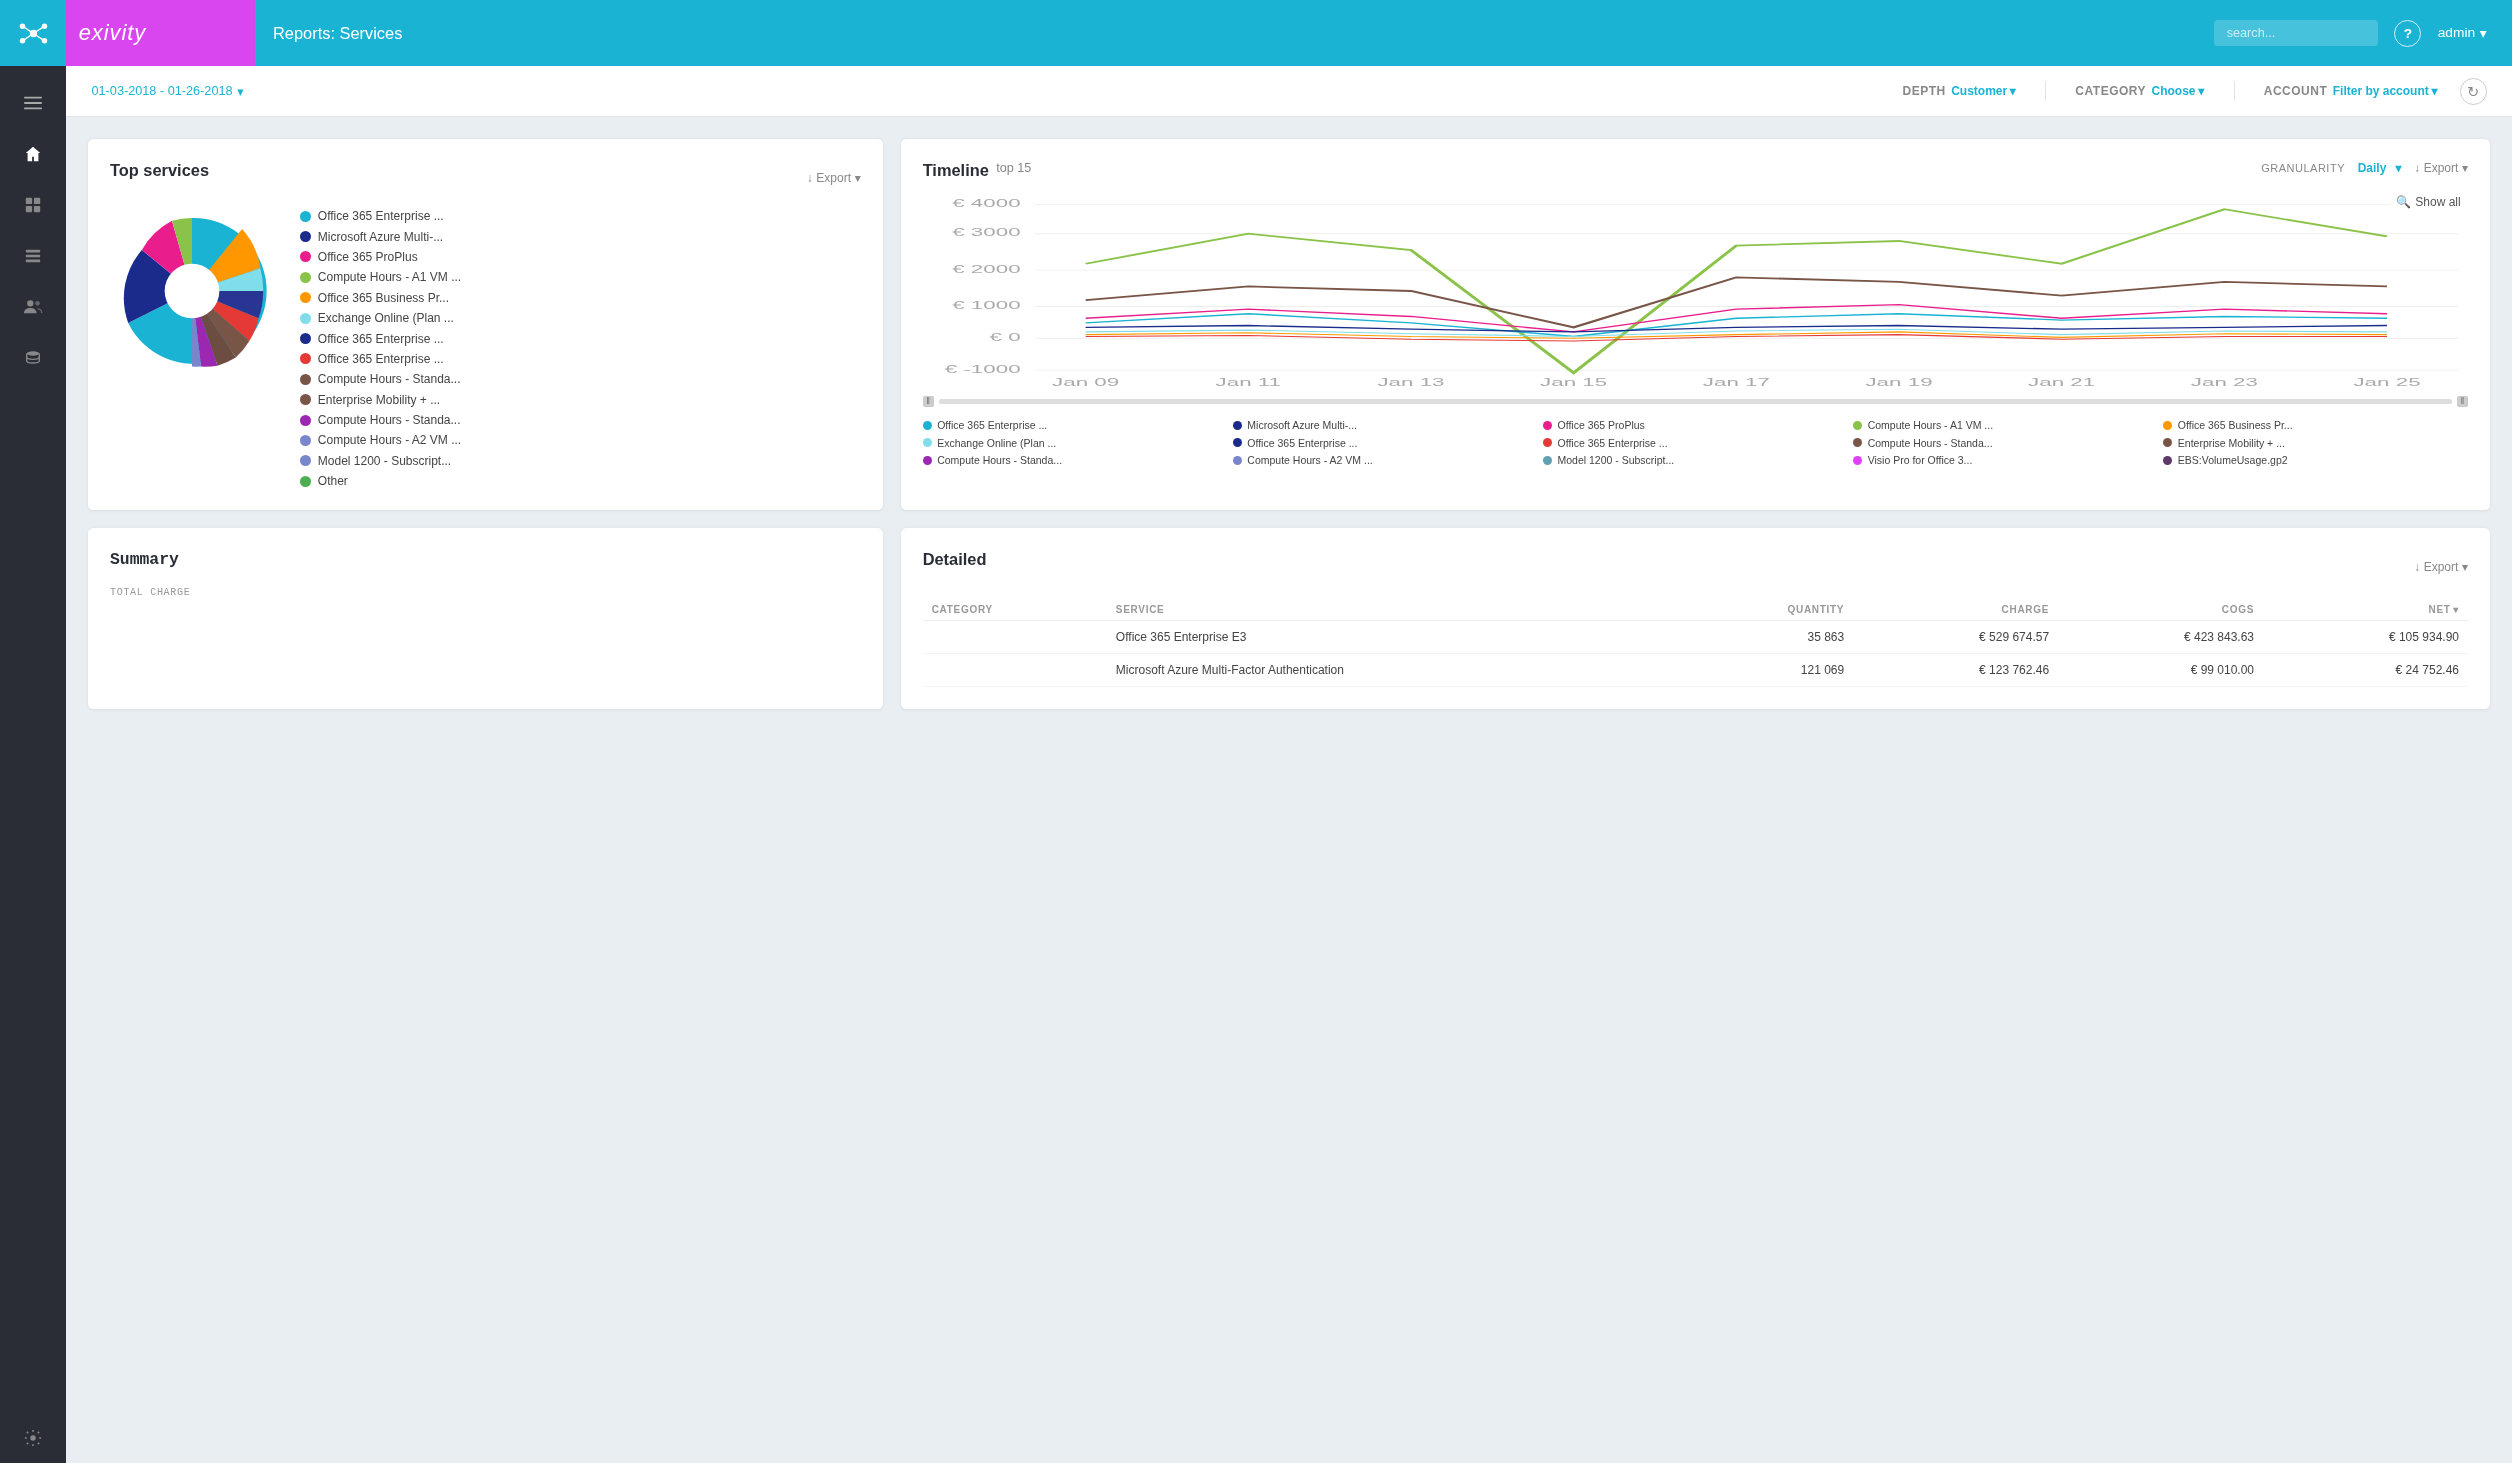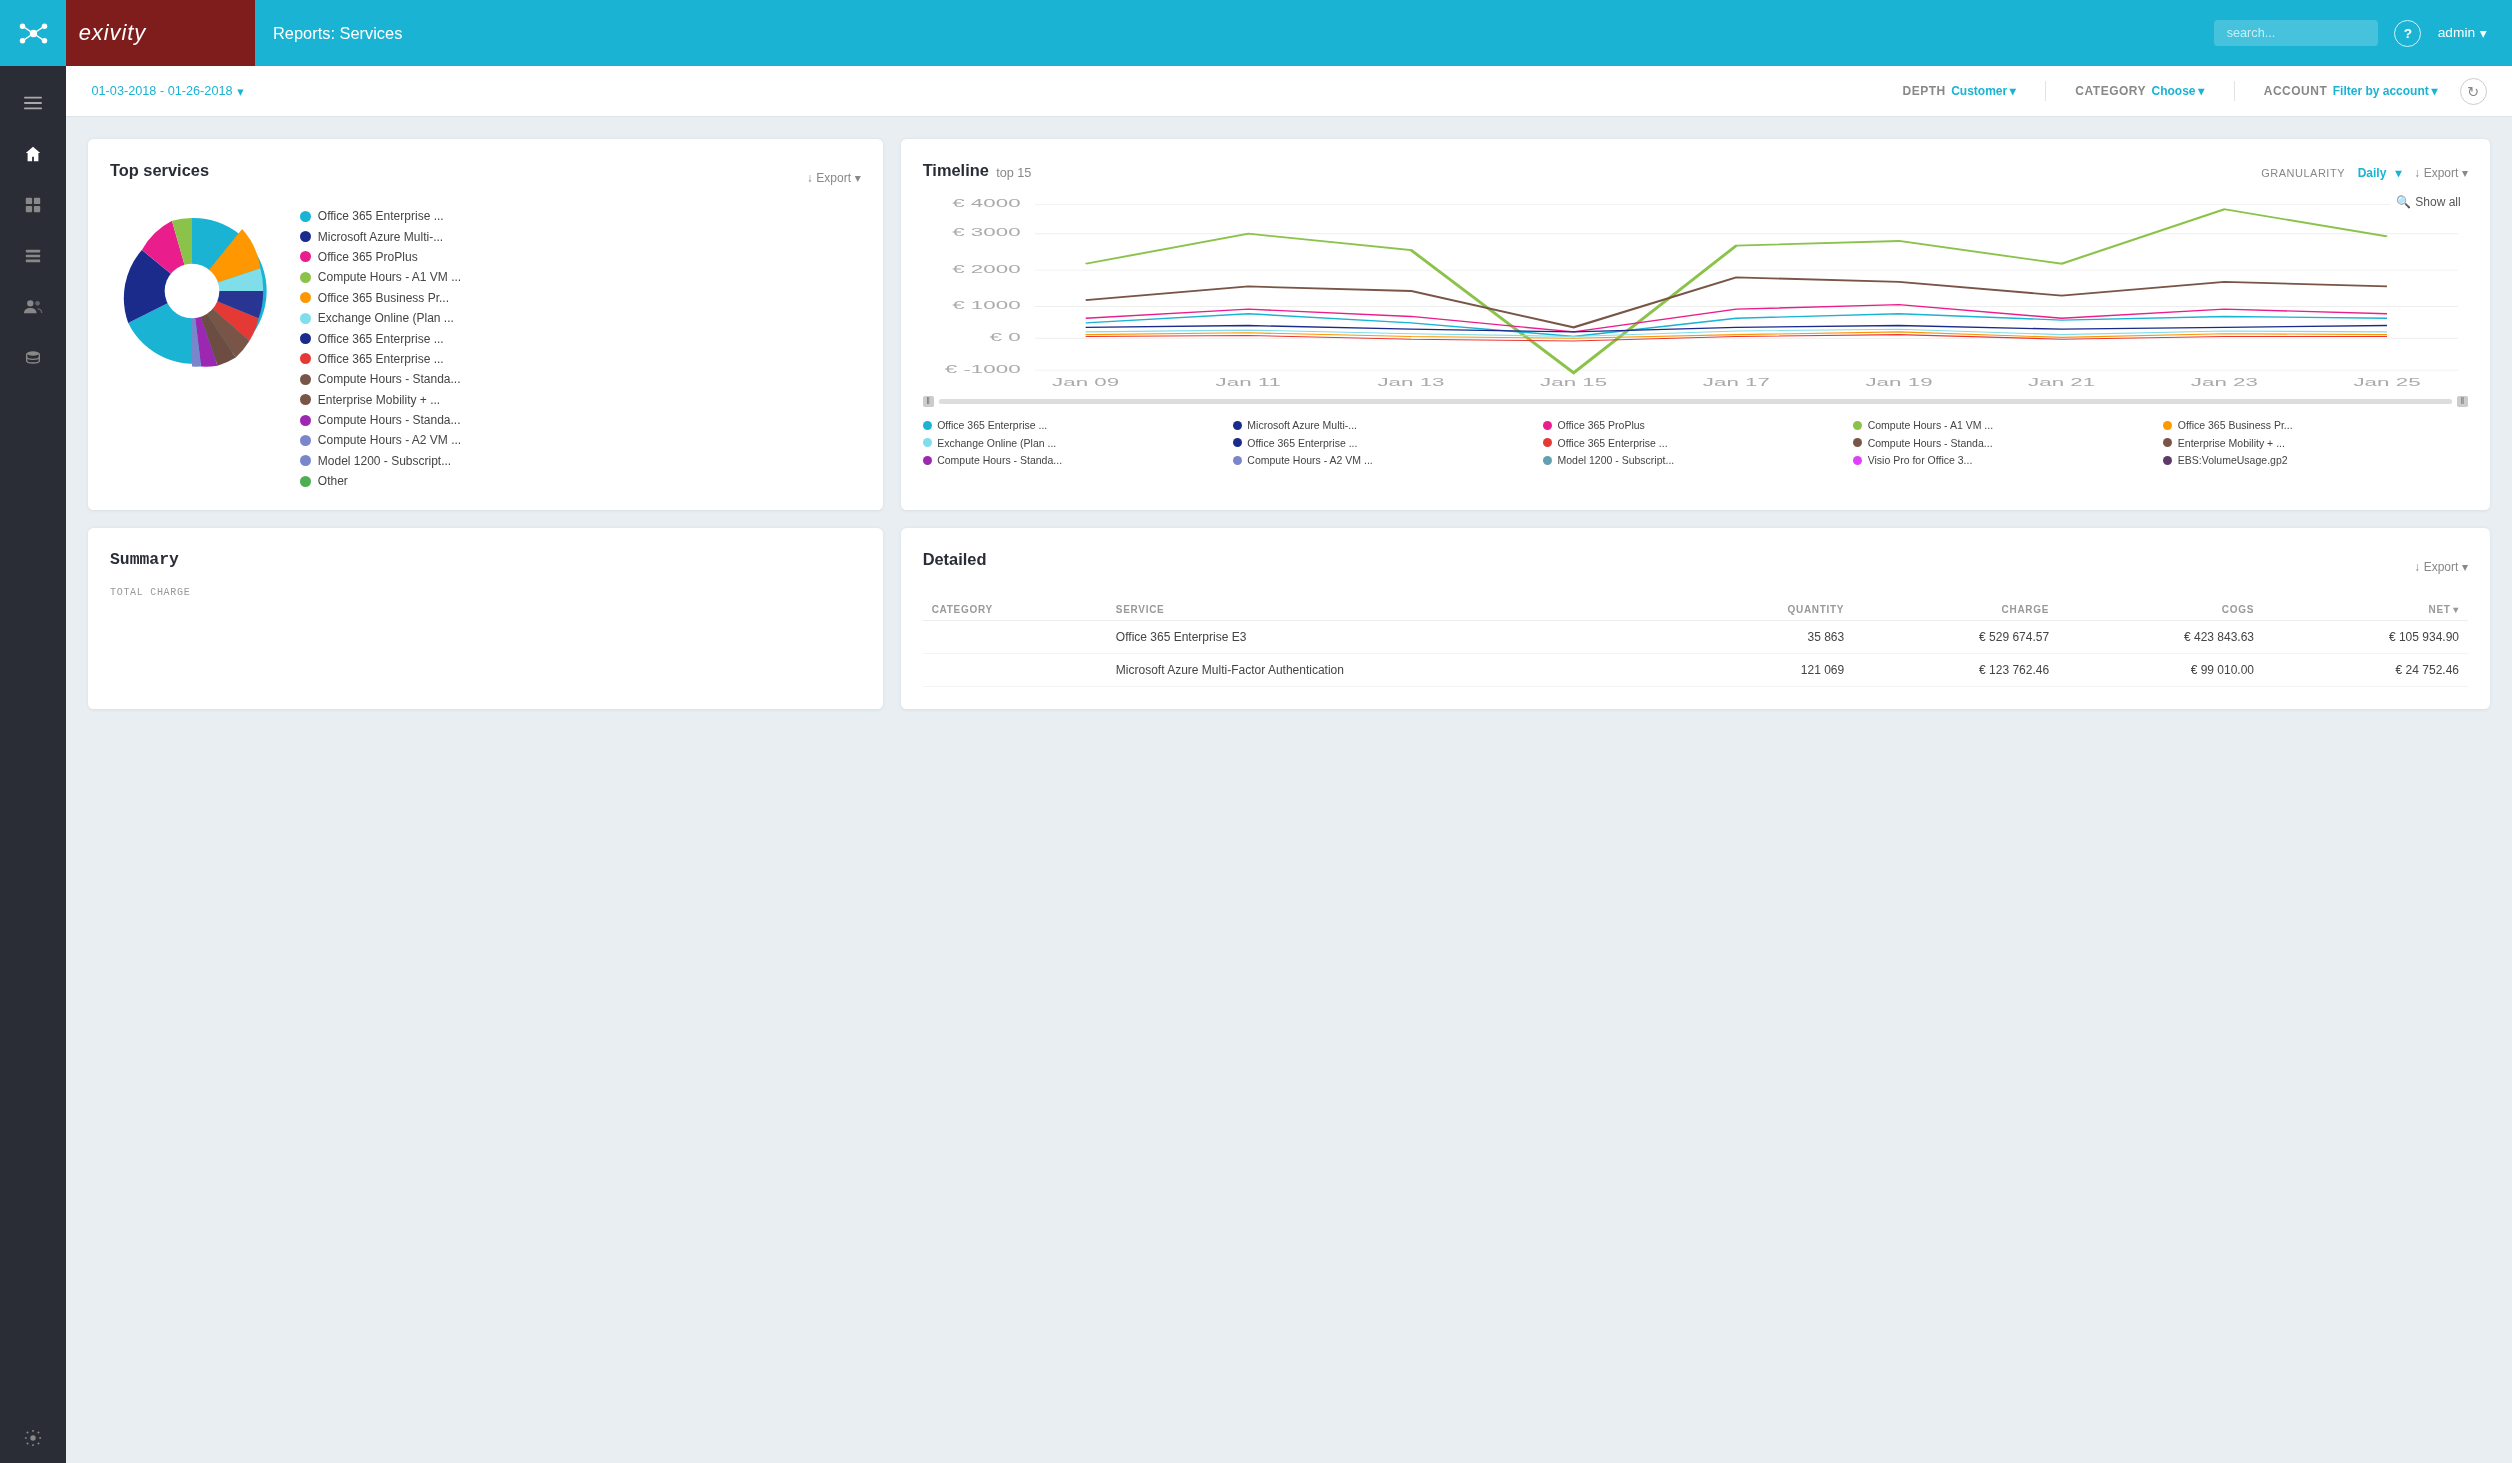--- a/index.html
+++ b/index.html
@@ -6,21 +6,21 @@
     body { font-family: 'Segoe UI', Arial, sans-serif; background: #e8eef2; min-height: 100vh; }
 
     
     .topnav {
       display: flex; align-items: center;
       background: #1ab3d4; height: 66px;
       position: fixed; top: 0; left: 0; right: 0; z-index: 100;
     }
     .topnav-logo-area {
       display: flex; align-items: center;
-      background: #7f1d1d; width: 255px; height: 100%; flex-shrink: 0;
+      background: #d946ef; width: 255px; height: 100%; flex-shrink: 0;
     }
     .topnav-icon-box {
       width: 66px; height: 66px; background: #1ab3d4;
       display: flex; align-items: center; justify-content: center; flex-shrink: 0;
     }
     .topnav-brand {
       color: #fff; font-size: 22px; font-style: italic; font-weight: 300; letter-spacing: 0.9px;
       padding-left: 12.7px;
     }
     .topnav-title {
@@ -107,21 +107,21 @@
     .legend-item { display: flex; align-items: center; gap: 7.3px; font-size: 12px; color: #444; }
     .legend-dot { width: 11px; height: 11px; border-radius: 50%; flex-shrink: 0; }
     .card-header { display: flex; justify-content: space-between; align-items: center; margin-bottom: 14.6px; }
     .export-btn {
       font-size: 12px; color: #888; cursor: pointer;
       display: flex; align-items: center; gap: 3.6px;
     }
 
     
     .timeline-card { grid-column: 2; }
-    .timeline-header { display: flex; align-items: flex-end; margin-bottom: 11px; }
+    .timeline-header { display: flex; align-items: flex-start; margin-bottom: 11px; }
     .timeline-title { font-size: 16.4px; font-weight: 600; color: #2a2d36; }
     .timeline-subtitle { font-size: 12.7px; color: #888; margin-left: 7.3px; }
     .timeline-right { margin-left: auto; display: flex; align-items: center; gap: 12.7px; }
     .granularity-label { font-size: 11px; color: #888; letter-spacing: 0.5px; }
     .granularity-value { font-size: 12px; color: #1ab3d4; font-weight: 600; cursor: pointer; display: flex; align-items: center; gap: 9px; }
     .chart-area { position: relative; height: 219px; }
     .show-all-btn {
       position: absolute; top: 1.8px; right: 0;
       font-size: 12px; color: #555; cursor: pointer;
       display: flex; align-items: center; gap: 3.6px;

